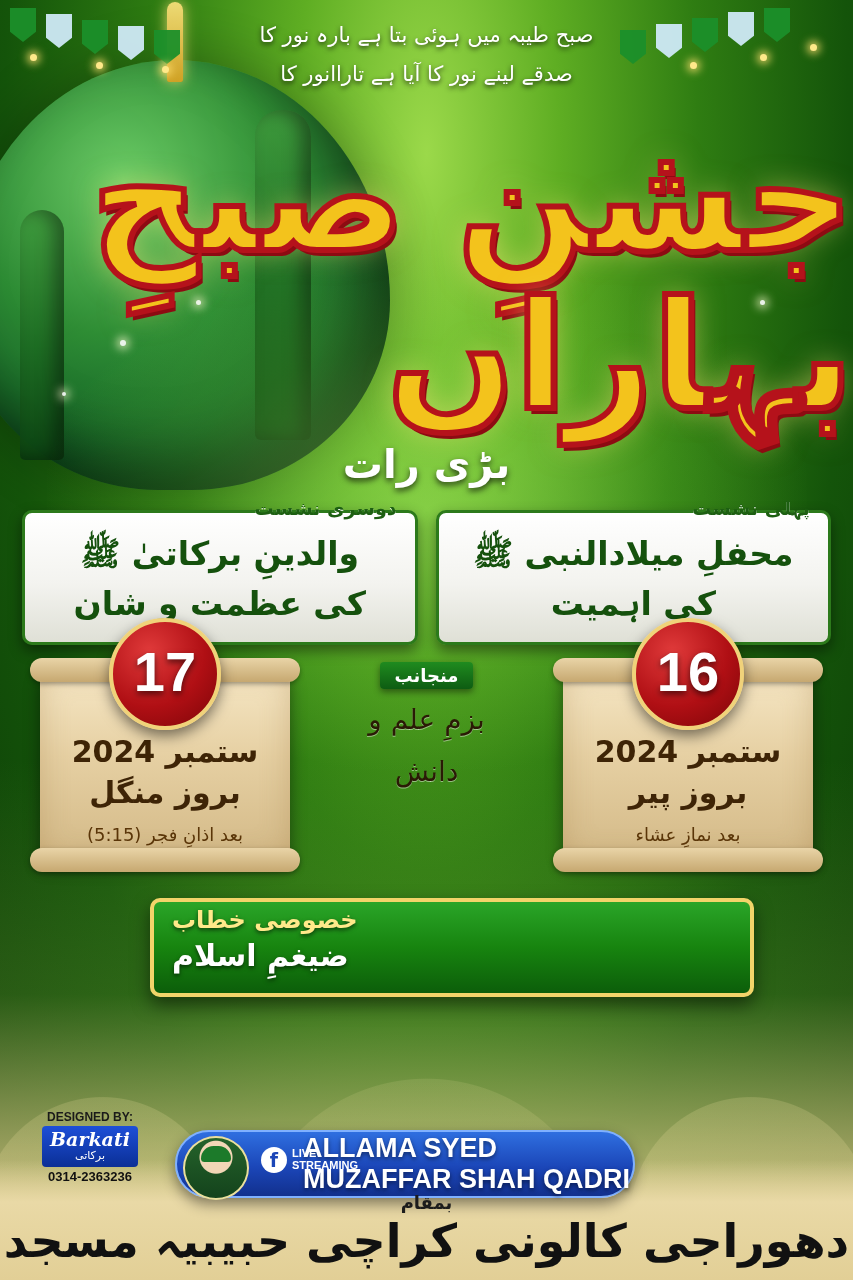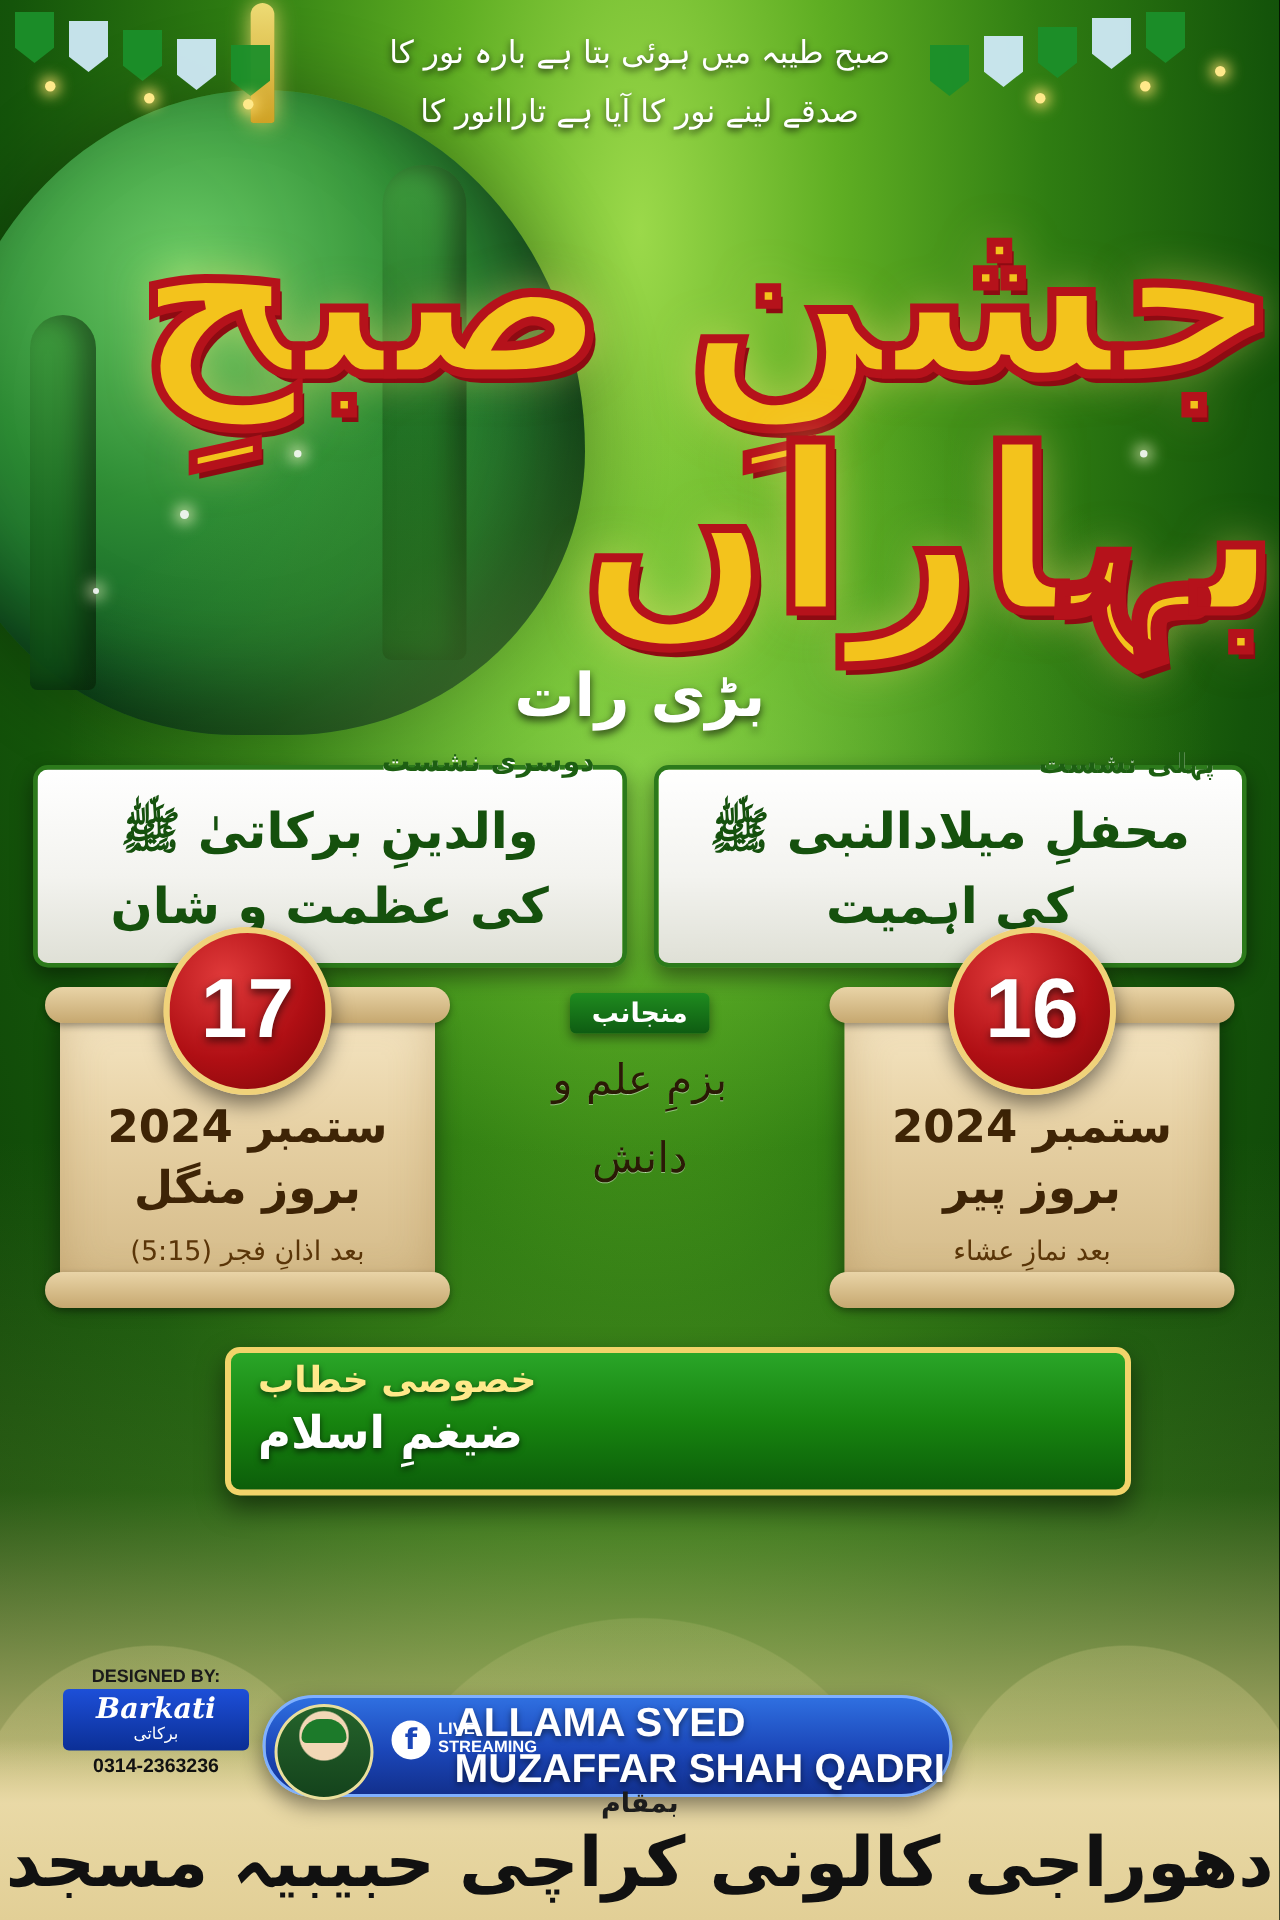--- a/index.html
+++ b/index.html
@@ -333,21 +333,21 @@
     color: #ffffff;
     line-height: 1.25;
     text-shadow: 0 4px 8px rgba(0,0,0,.65);
   }
 
   
   .designer {
     position: absolute;
     left: 42px;
     bottom: 96px;
-    width: 124px;
+    width: 96px;
     text-align: center;
     font-family: "Liberation Sans", sans-serif;
   }
   .designer-label {
     font-size: 12px;
     font-weight: bold;
     color: #1a1a1a;
   }
   .designer-logo {
     margin-top: 2px;

